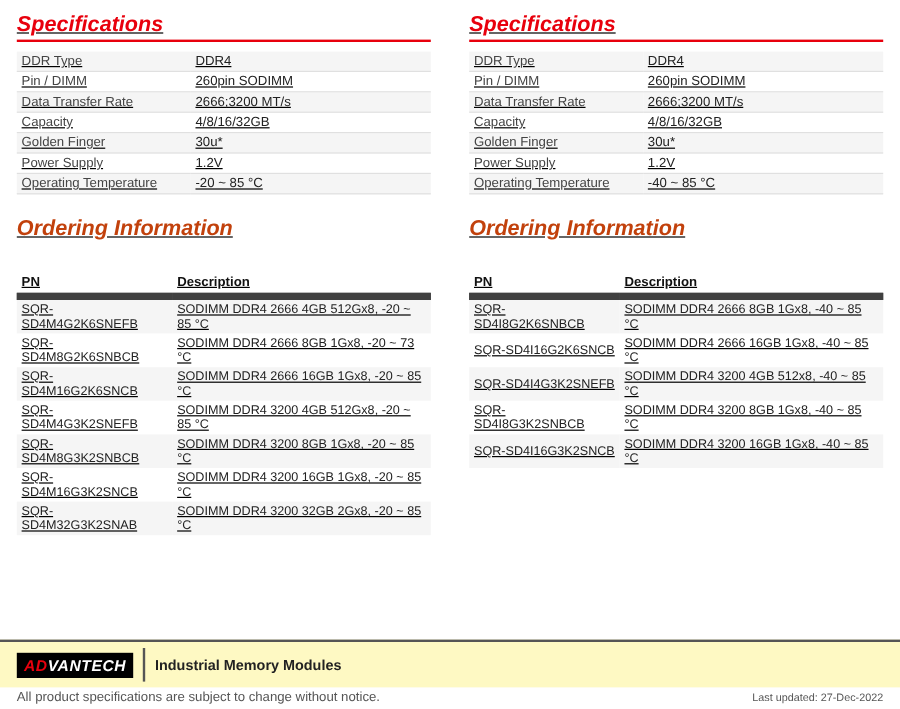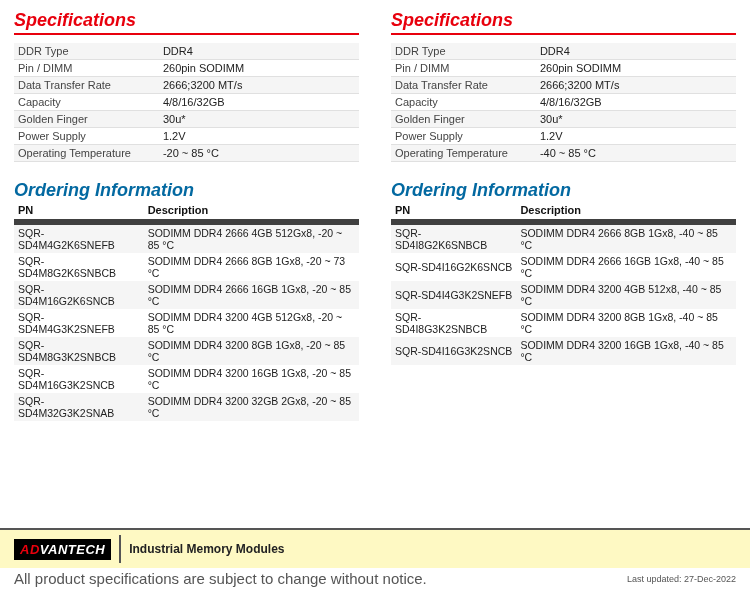--- a/index.html
+++ b/index.html
@@ -10,20 +10,21 @@
       width: 750px;
       min-height: 591px;
       position: relative;
     }
     .main-content {
       padding: 10px 14px 60px 14px;
     }
     .two-col {
       display: flex;
       gap: 32px;
+      text-decoration: underline;
     }
     .col {
       flex: 1;
     }
     .section-title {
       font-size: 18px;
       font-weight: bold;
       color: #e8000d;
       font-style: italic;
       margin-bottom: 8px;
@@ -48,23 +49,23 @@
     }
     .spec-table tr:nth-child(odd) {
       background: #f5f5f5;
     }
     .spec-table tr:nth-child(even) {
       background: #fff;
     }
     .order-title {
       font-size: 18px;
       font-weight: bold;
-      color: #0369a1;
+      color: #c2410c;
       font-style: italic;
-      margin-bottom: 0;
+      margin-bottom: 25px;
       margin-top: 4px;
     }
     .order-table {
       width: 100%;
       border-collapse: collapse;
     }
     .order-table th {
       text-align: left;
       font-size: 11px;
       font-weight: bold;
@@ -99,21 +100,21 @@
       height: 28px;
       background: #555;
       margin: 0 8px;
     }
     .footer-tagline {
       font-size: 12px;
       font-weight: bold;
       color: #222;
     }
     .footer-note {
-      font-size: 15px;
+      font-size: 11px;
       color: #555;
     }
     .footer-date {
       font-size: 9px;
       color: #555;
     }
     .footer-bottom {
       position: absolute;
       bottom: 0;
       left: 0;

